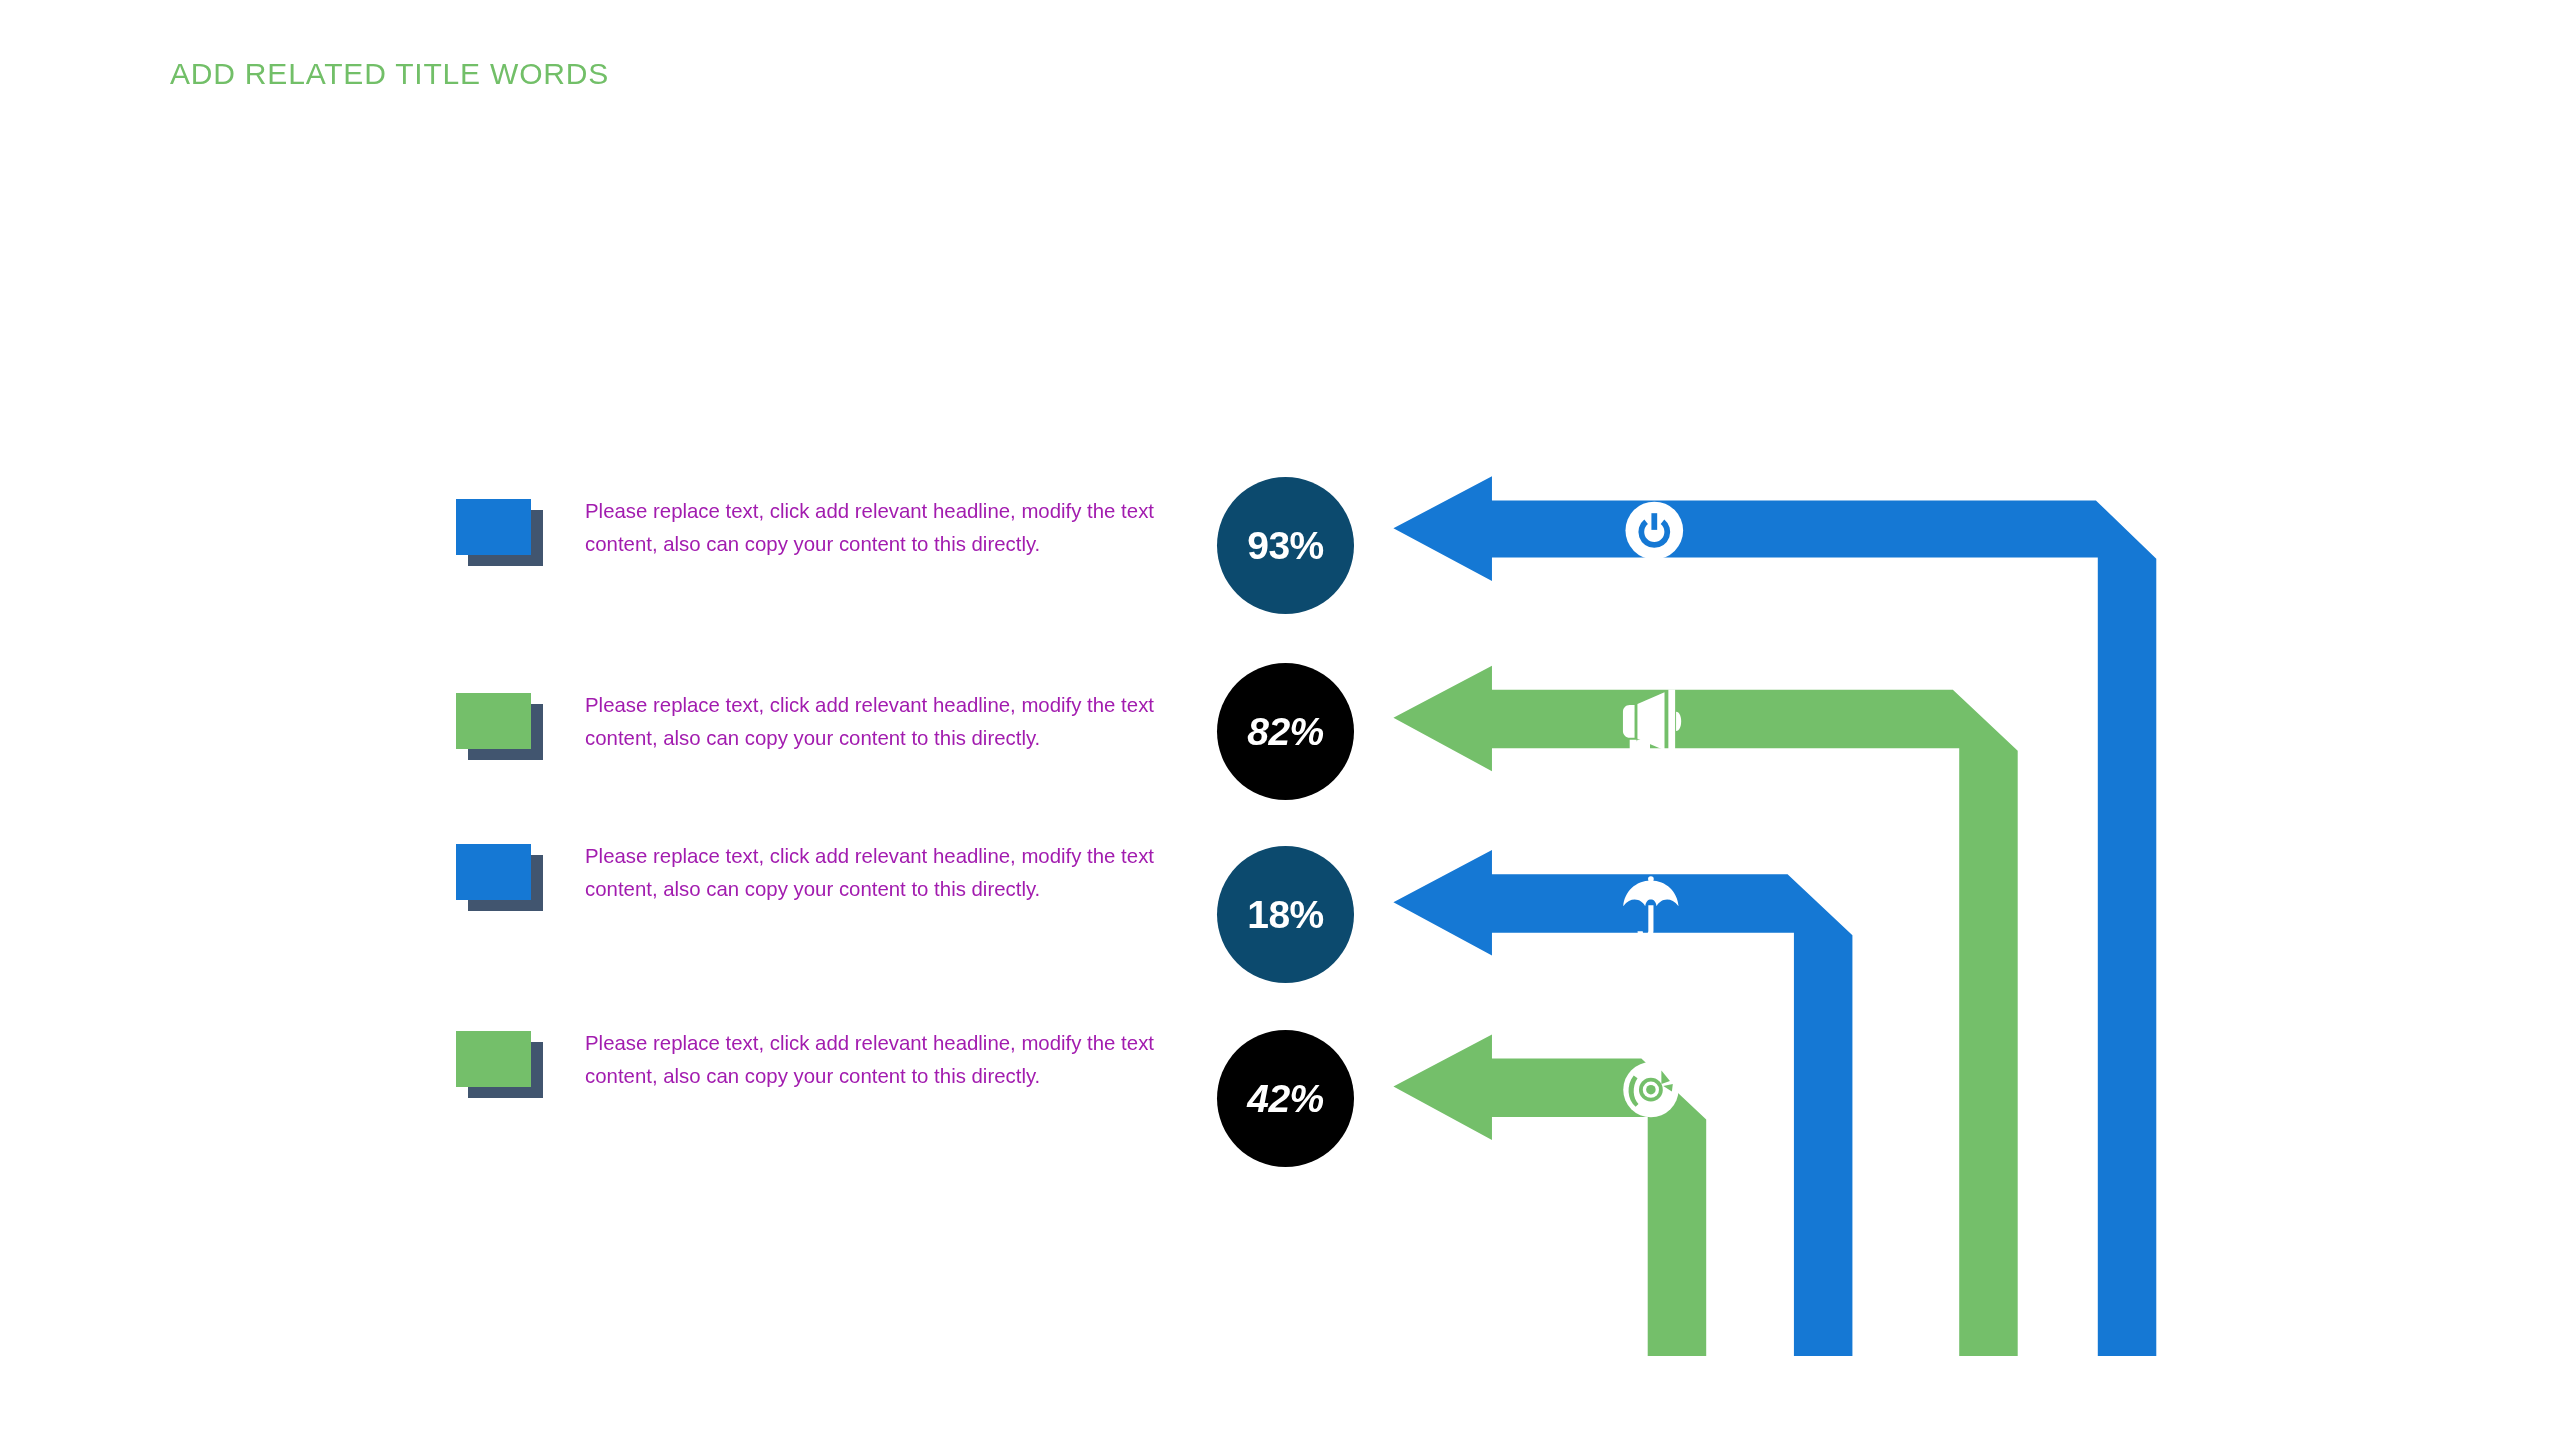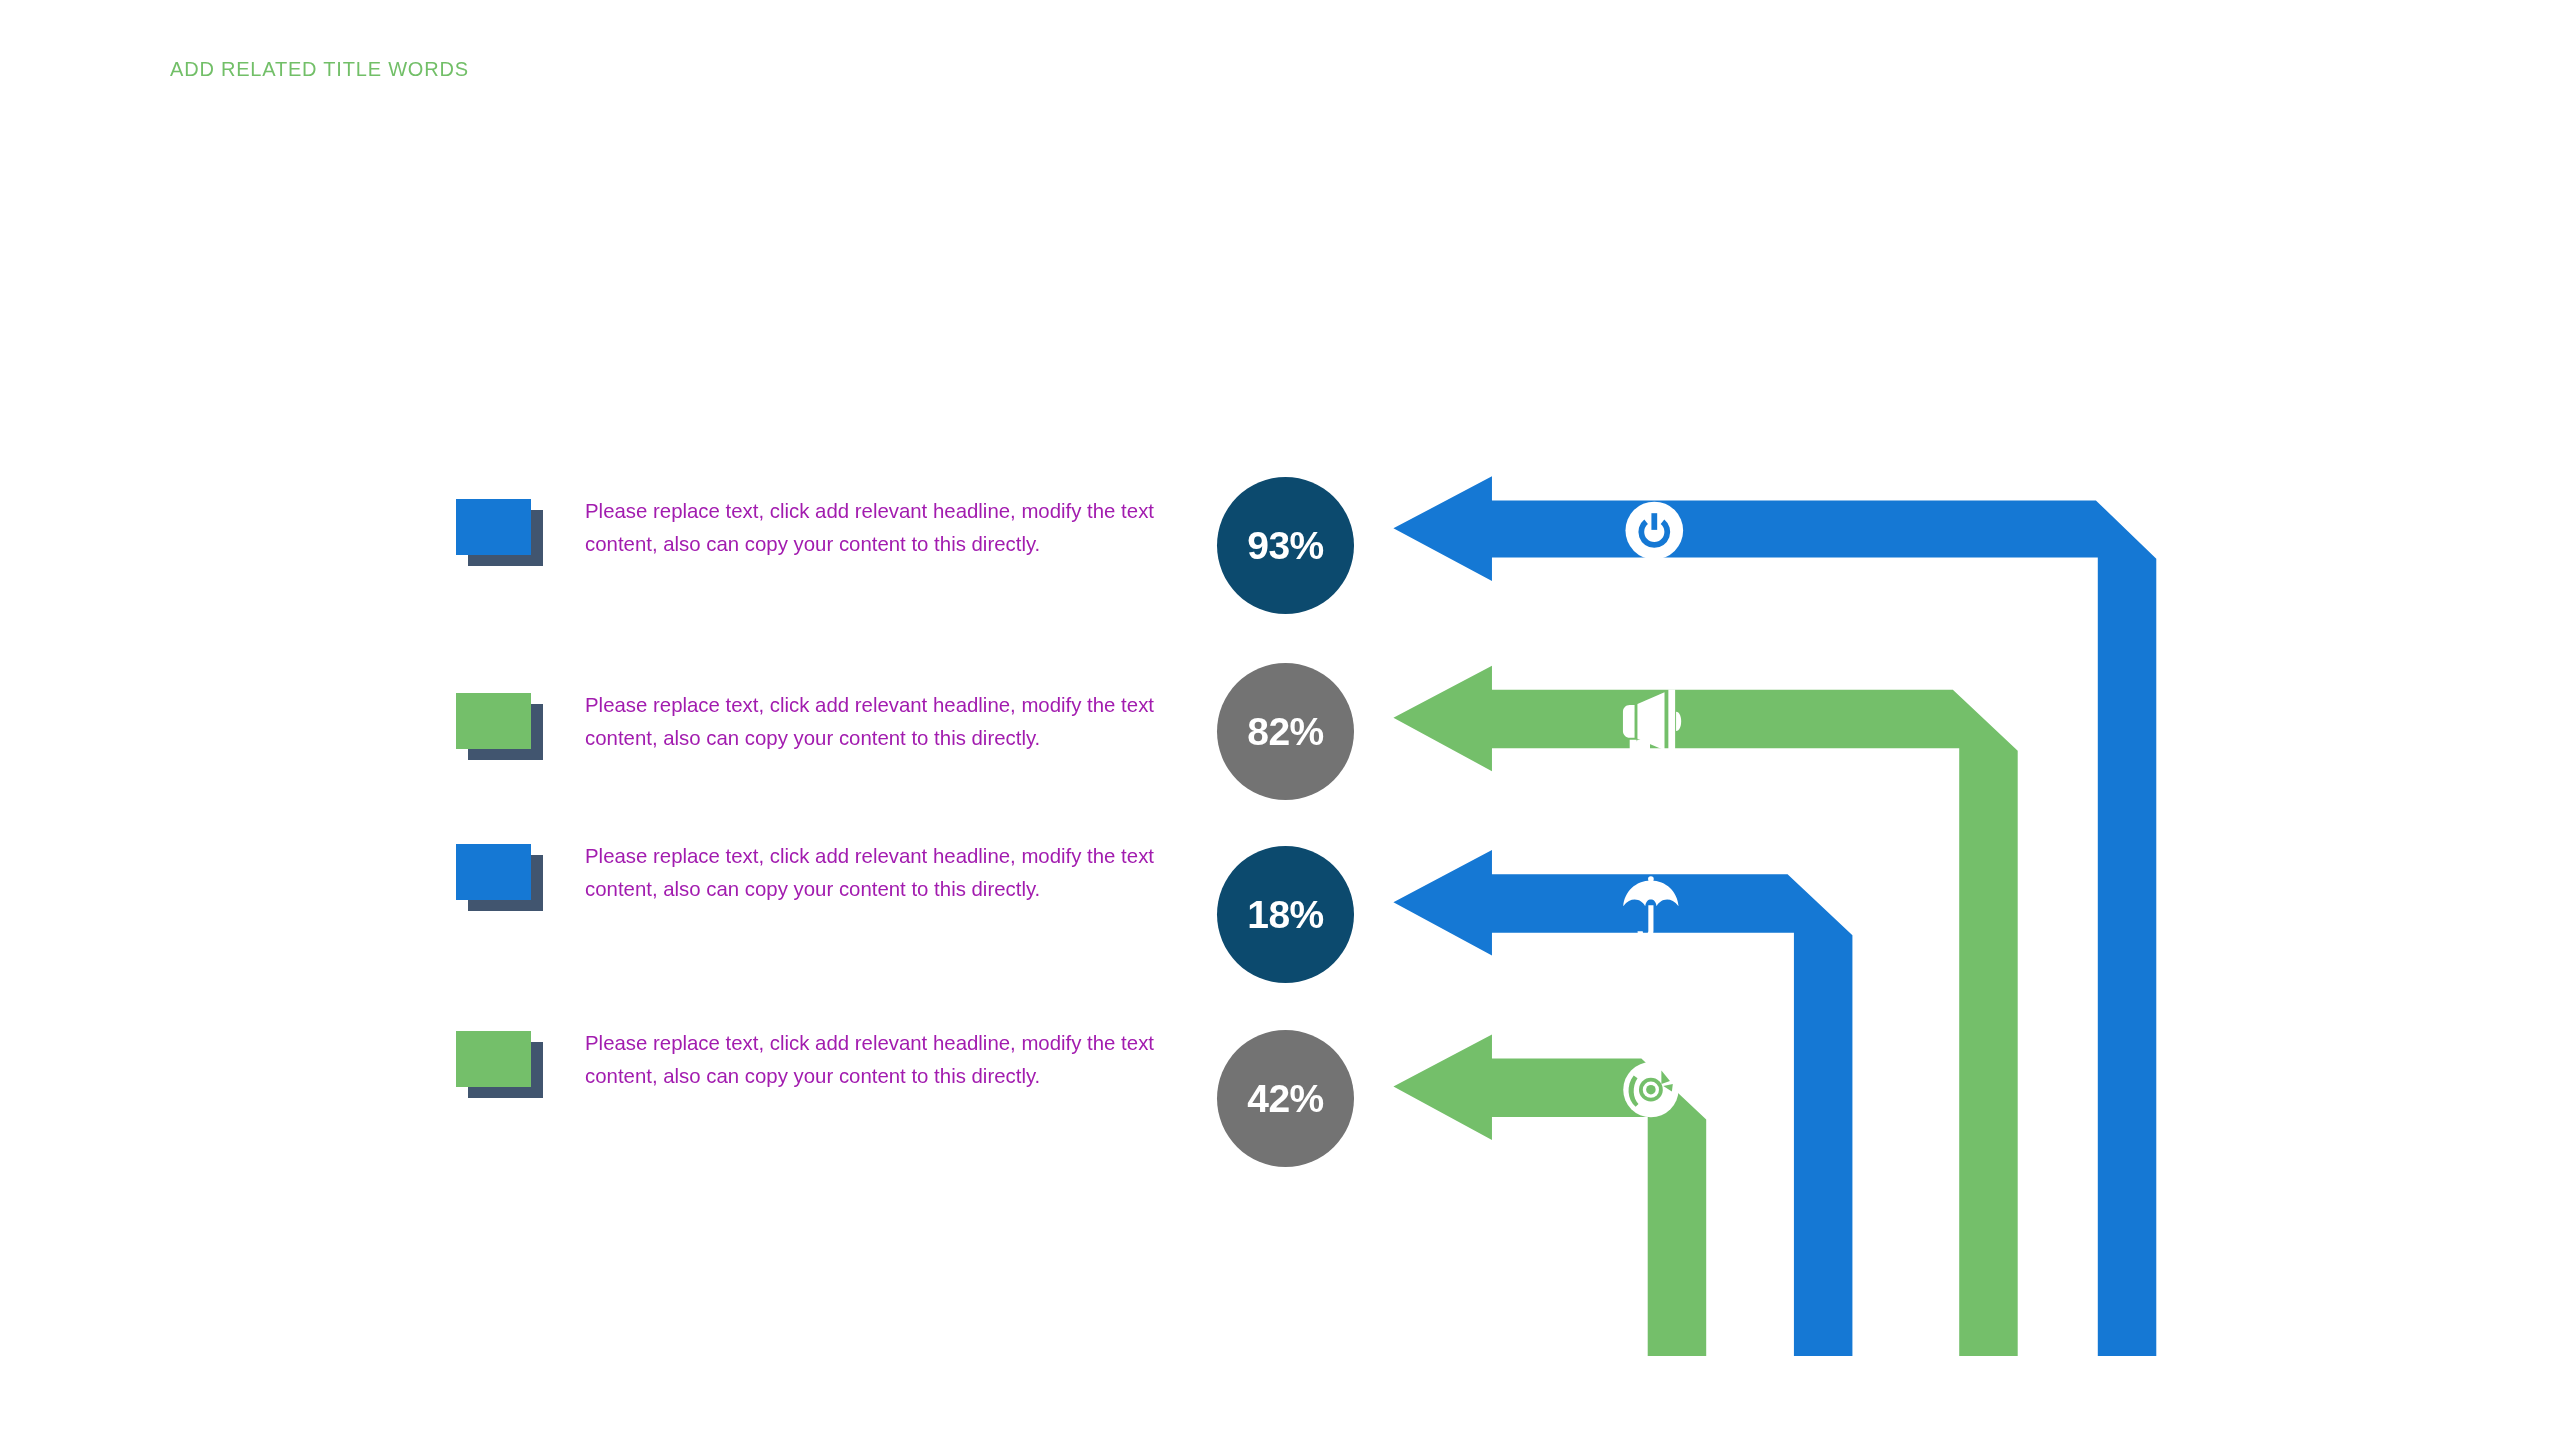--- a/index.html
+++ b/index.html
@@ -24,21 +24,21 @@
   #main-title {
     font-size: 43px;
     line-height: 1.0;
     color: #72bf68;
     font-weight: 400;
     letter-spacing: 0.6px;
     white-space: nowrap;
   }
   #sub-title {
     margin-top: 12.7px;
-    font-size: 20px;
+    font-size: 30px;
     line-height: 1.0;
     color: #72bf68;
     font-weight: 400;
     letter-spacing: 0.8px;
     white-space: nowrap;
   }
 
   
   #left-column {
     position: absolute;
@@ -96,21 +96,21 @@
     border-radius: 50%;
     display: flex;
     align-items: center;
     justify-content: center;
     color: #ffffff;
     font-size: 39px;
     font-weight: bold;
     letter-spacing: -0.6px;
   }
   .pct-circle.blue  { background: #0c4a6e; }
-  .pct-circle.green { background: #737373; }
+  .pct-circle.green { background: #000000; font-style: italic; }
 
   
   #ribbon-svg {
     position: absolute;
     left: 1368px;
     top: 471px;
     width: 801px;
     height: 903px;
   }
 </style>

